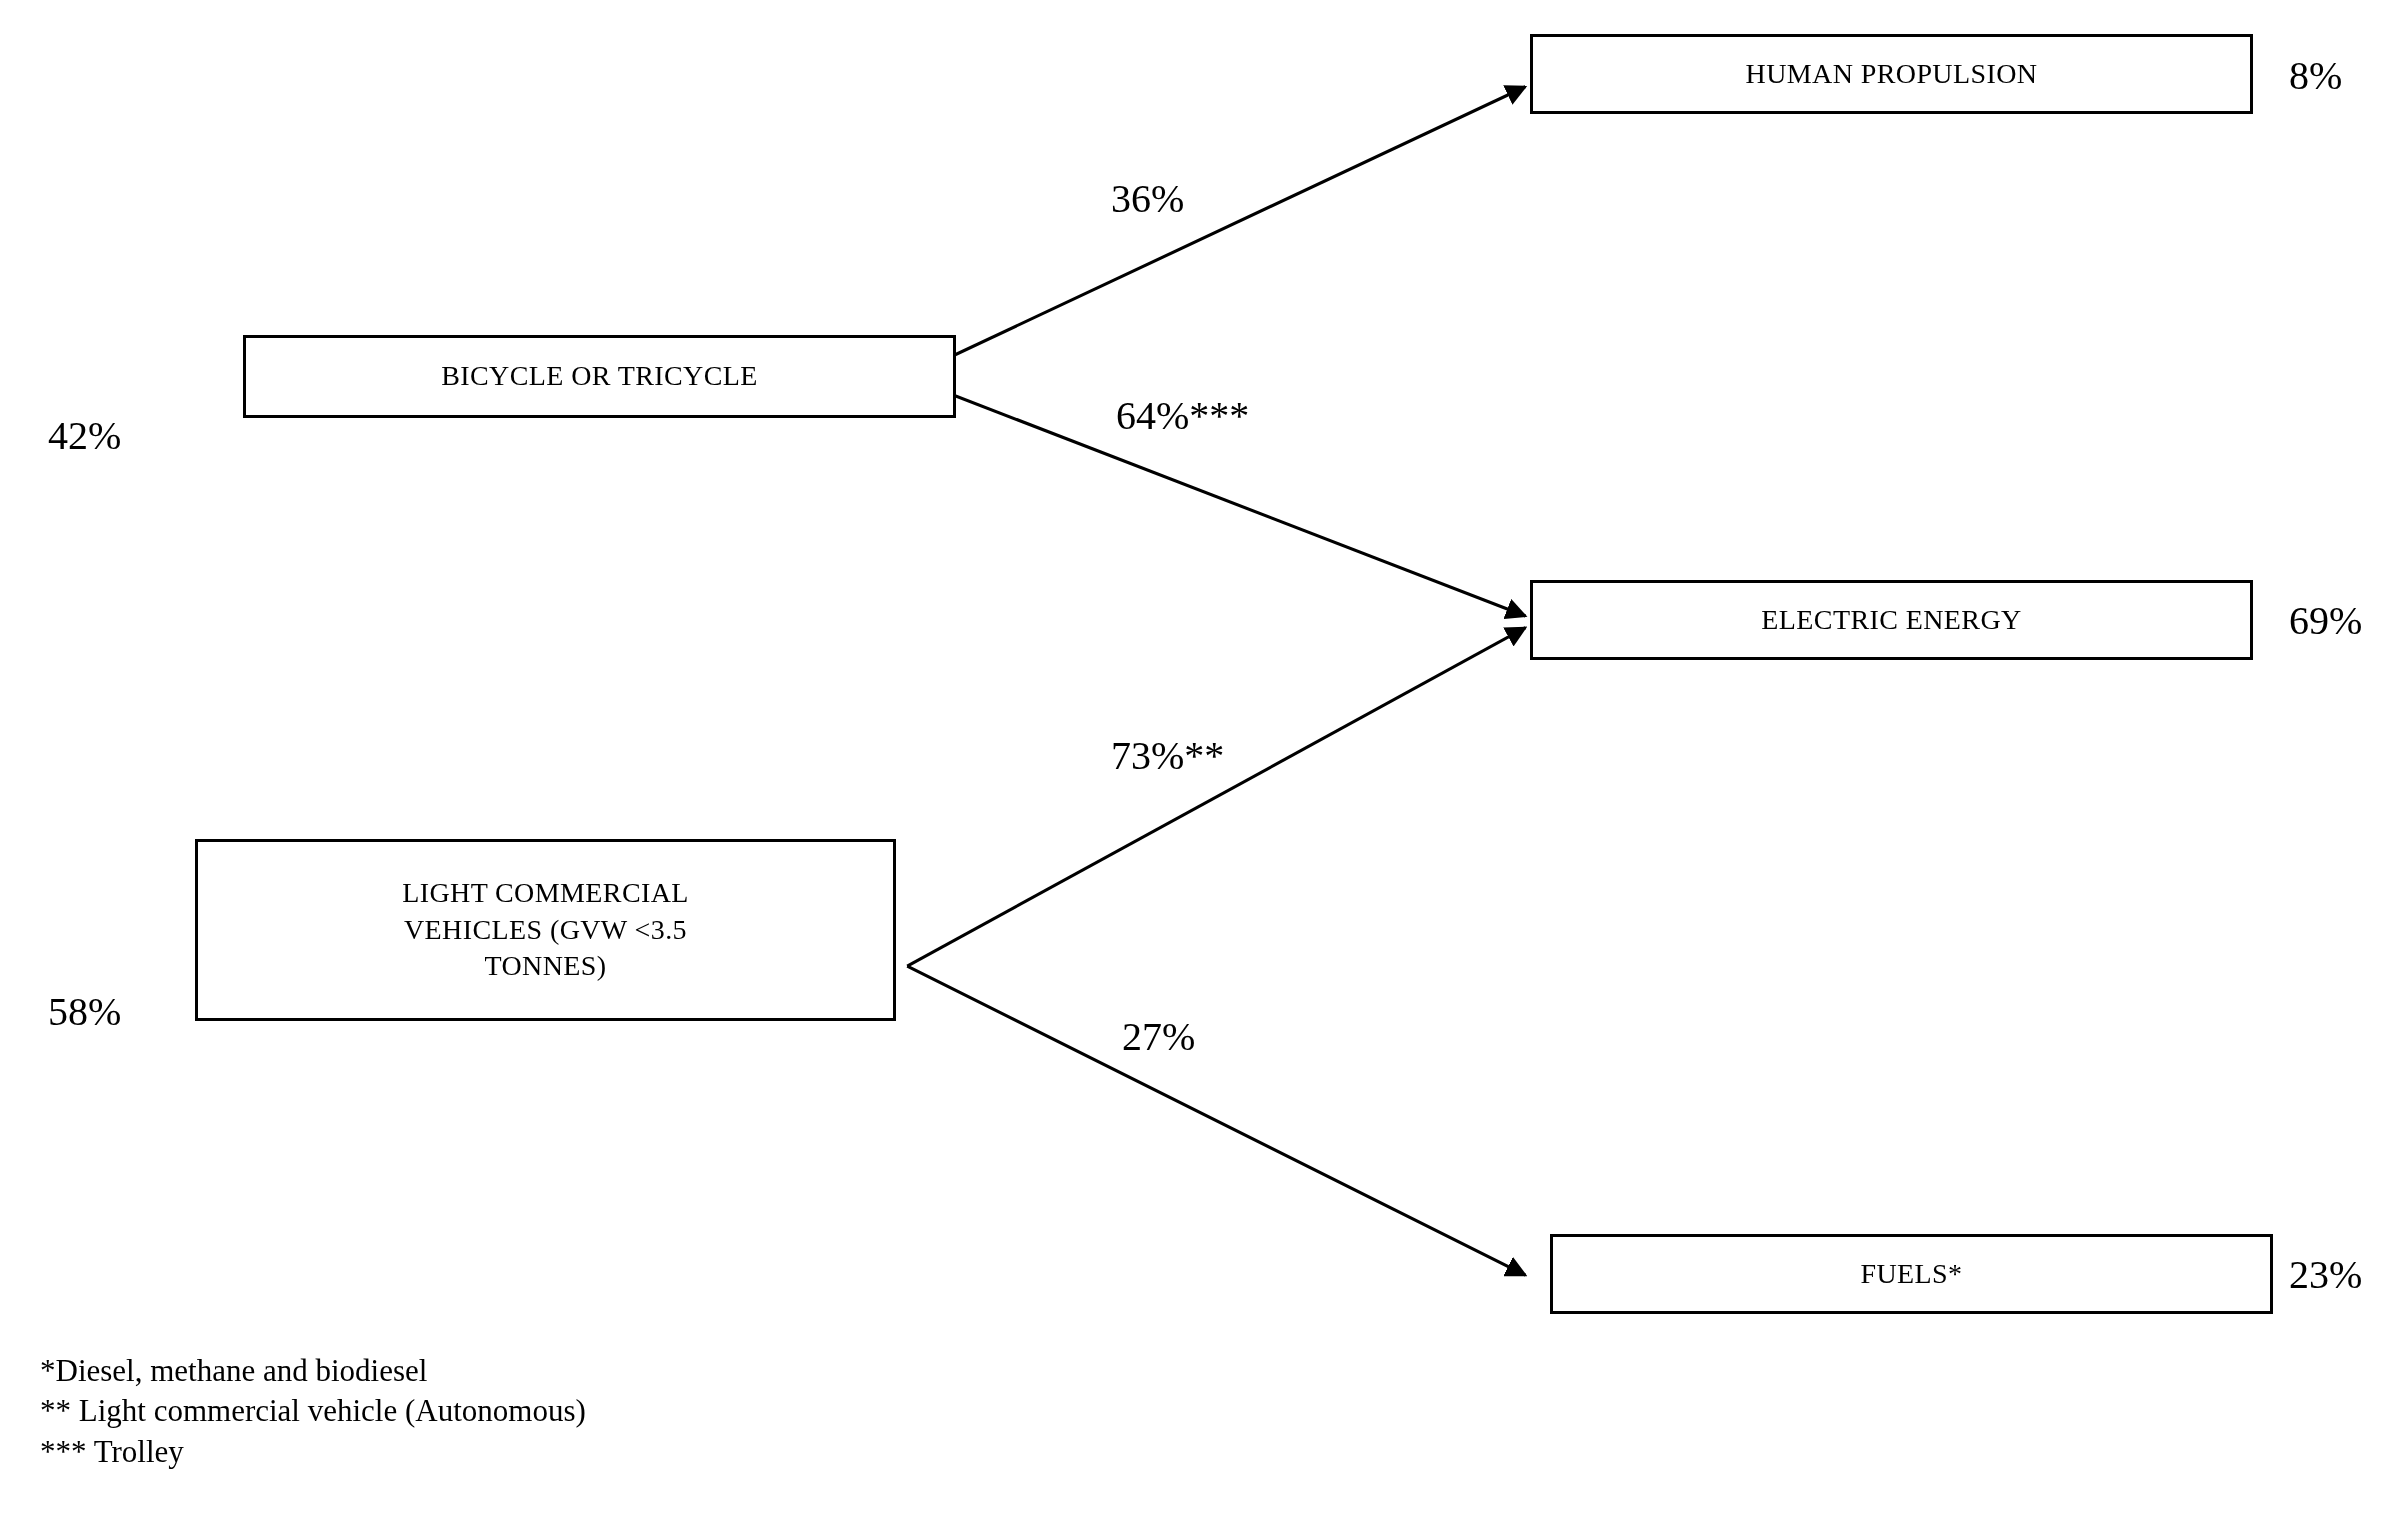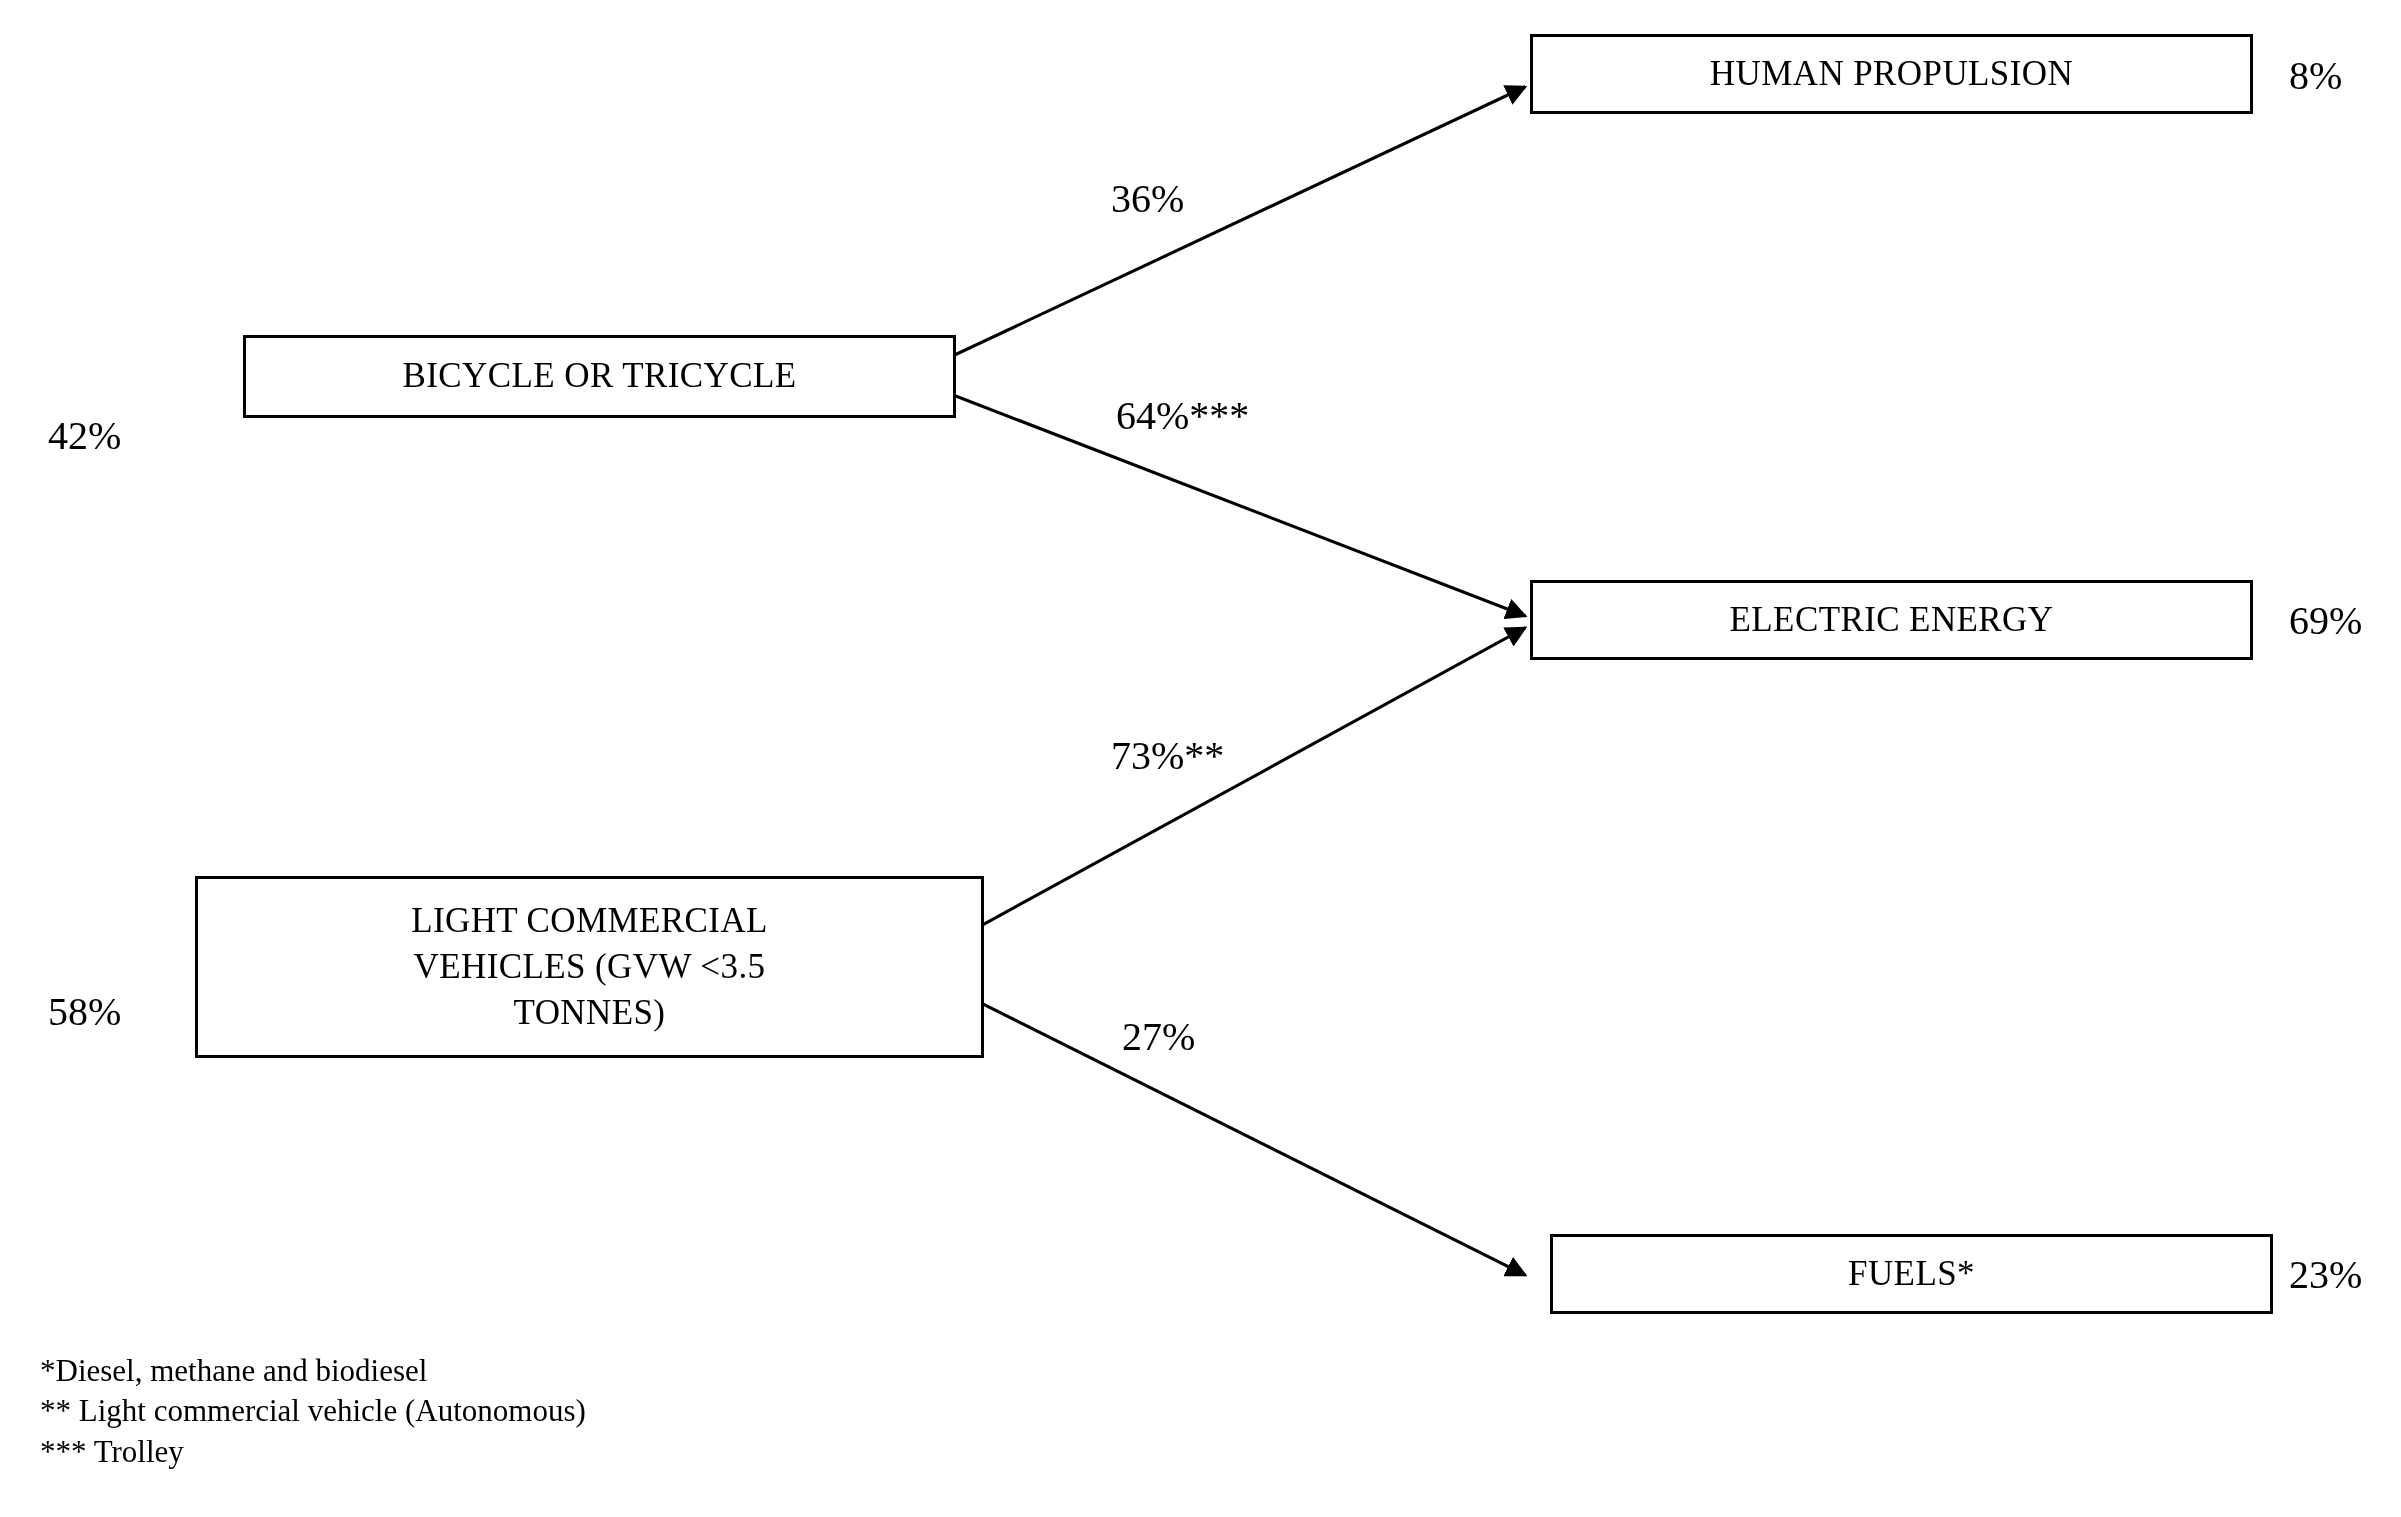--- a/index.html
+++ b/index.html
@@ -36,30 +36,30 @@
     position: absolute;
     box-sizing: border-box;
     border: 3.9px solid #000000;
     background: #ffffff;
     display: flex;
     align-items: center;
     justify-content: center;
     text-align: center;
   }
   .node-label {
-    font-size: 35px;
+    font-size: 28px;
     line-height: 1.32;
     letter-spacing: 0.4px;
     padding: 0 14px;
     white-space: pre-line;
     text-align: center;
   }
 
   #node-bicycle      { left: 195px;  top: 335px;  width: 713px;  height: 83px; margin-left: 48px; }
-  #node-lcv          { left: 195px;  top: 876px; width: 789px;  height: 182px; }
+  #node-lcv          { left: 195px;  top: 839px; width: 701px;  height: 182px; }
   #node-human        { left: 1530px; top: 34px;   width: 723px;  height: 80px; }
   #node-electric     { left: 1530px; top: 580px;  width: 723px;  height: 80px; }
   #node-fuels        { left: 1530px; top: 1234px; width: 723px;  height: 80px; margin-left: 20px; }
 
   
   .pct {
     position: absolute;
     font-size: 40px;
     line-height: 1;
     white-space: nowrap;

